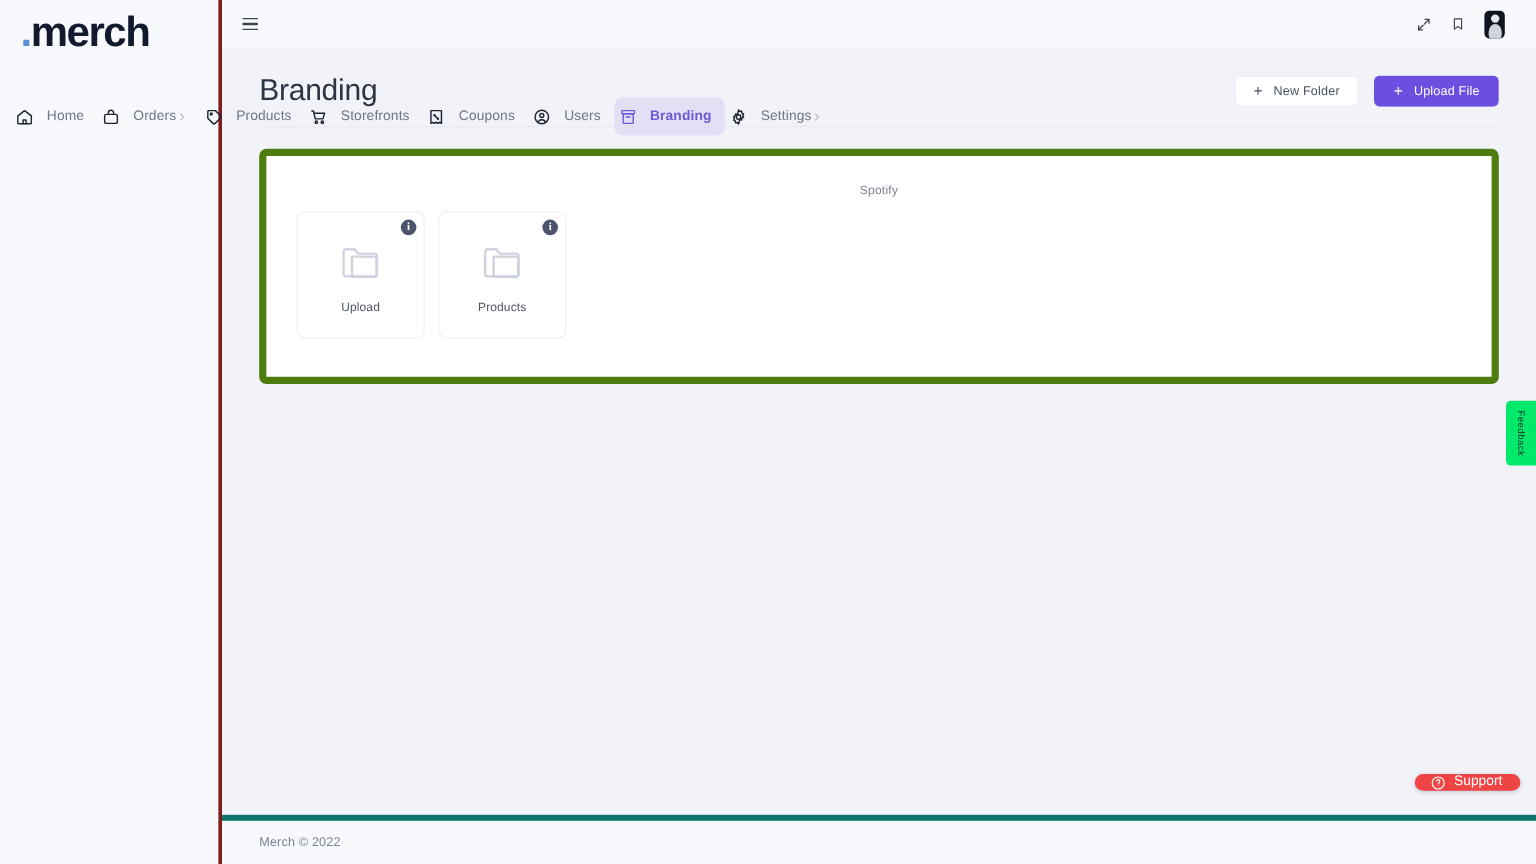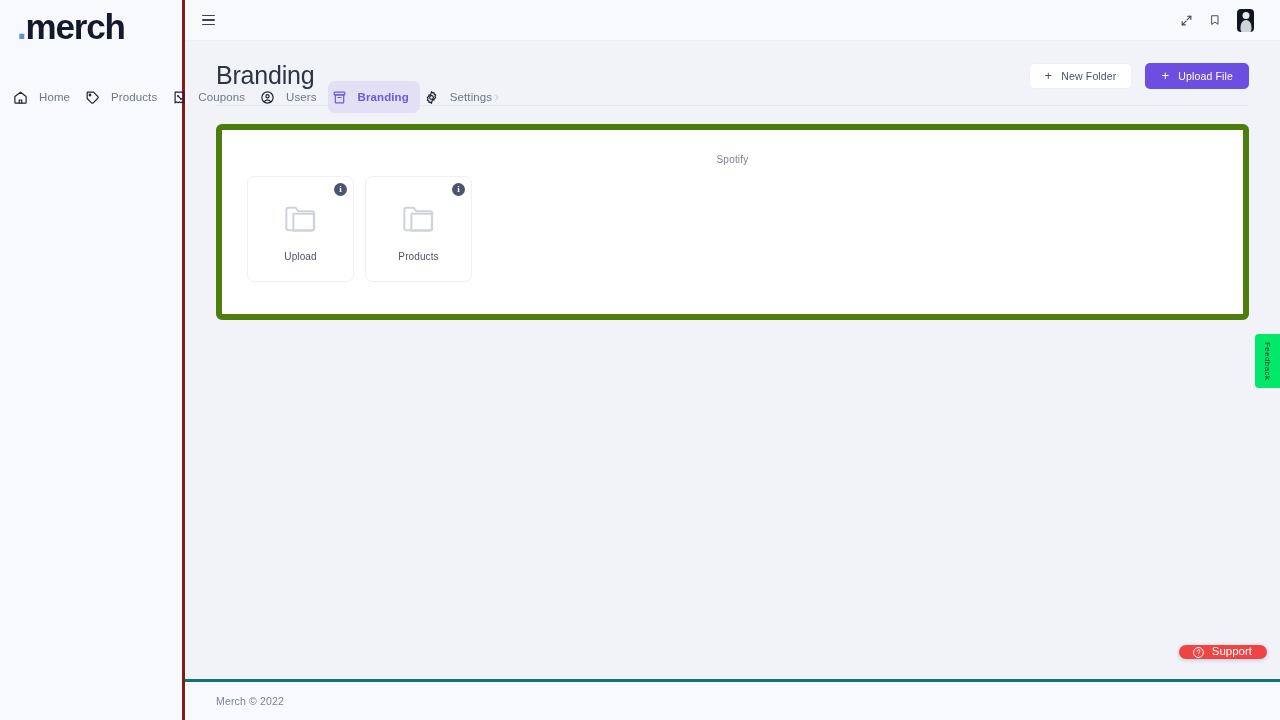--- a/index.html
+++ b/index.html
@@ -284,21 +284,21 @@
     font-family: "Liberation Serif", serif;
     cursor: pointer;
     line-height: 1;
   }
 
   
   .footer {
     margin-top: auto;
     height: 41px;
     flex: 0 0 41px;
-    border-top: 3px solid #0f766e;
+    border-top: 5px solid #0f766e;
     background: #f7f9fc;
     display: flex;
     align-items: center;
     padding: 0 31px;
   }
   .footer-text {
     font-size: 10.5px;
     color: #7b8394;
     letter-spacing: 0.15px;
   }
@@ -360,31 +360,55 @@
       <div class="nav-item">
         <span class="nav-ico">
           <svg width="15" height="15" viewBox="0 0 24 24" fill="none" stroke="currentColor" stroke-width="1.9" stroke-linecap="round" stroke-linejoin="round">
               <path d="M3 10.5 12 3.5l9 7V20a1 1 0 0 1-1 1H4a1 1 0 0 1-1-1z"></path>
               <path d="M10 21v-5h4v5"></path>
             </svg>
         </span>
         <span class="nav-label">Home</span>
       </div>
 
+      <div class="nav-item">
+        <span class="nav-ico">
+          <svg width="15" height="15" viewBox="0 0 24 24" fill="none" stroke="currentColor" stroke-width="1.9" stroke-linecap="round" stroke-linejoin="round">
+              <rect x="3.5" y="8.5" width="17" height="12" rx="2.5"></rect>
+              <path d="M8.5 8.5V6.5a3.5 3.5 0 0 1 7 0v2"></path>
+            </svg>
+        </span>
+        <span class="nav-label">Orders</span>
+        <span class="nav-chev">
+          <svg width="9" height="9" viewBox="0 0 24 24" fill="none" stroke="currentColor" stroke-width="2.6" stroke-linecap="round" stroke-linejoin="round">
+              <path d="M9 5l7 7-7 7"></path>
+            </svg>
+        </span>
+      </div>
 
       <div class="nav-item">
         <span class="nav-ico">
           <svg width="15" height="15" viewBox="0 0 24 24" fill="none" stroke="currentColor" stroke-width="1.9" stroke-linecap="round" stroke-linejoin="round">
               <path d="M20.5 13.2 13.2 20.5a2 2 0 0 1-2.8 0L3.5 13.6V4.5a1 1 0 0 1 1-1h9.1l6.9 6.9a2 2 0 0 1 0 2.8z"></path>
               <circle cx="8" cy="8" r="1.3"></circle>
             </svg>
         </span>
         <span class="nav-label">Products</span>
       </div>
 
+      <div class="nav-item">
+        <span class="nav-ico">
+          <svg width="15" height="15" viewBox="0 0 24 24" fill="none" stroke="currentColor" stroke-width="1.9" stroke-linecap="round" stroke-linejoin="round">
+              <path d="M3 4h2.2l2.3 10.5h10.2L20 7H6"></path>
+              <circle cx="9" cy="19" r="1.6"></circle>
+              <circle cx="17" cy="19" r="1.6"></circle>
+            </svg>
+        </span>
+        <span class="nav-label">Storefronts</span>
+      </div>
 
       <div class="nav-item">
         <span class="nav-ico">
           <svg width="15" height="15" viewBox="0 0 24 24" fill="none" stroke="currentColor" stroke-width="1.9" stroke-linecap="round" stroke-linejoin="round">
               <path d="M5 3.5h14v17l-2.3-1.6-2.3 1.6-2.4-1.6-2.3 1.6L7.4 19 5 20.5z"></path>
               <path d="M9.5 9.5 14.5 14.5"></path>
               <circle cx="9.6" cy="9.6" r="0.6"></circle>
               <circle cx="14.4" cy="14.4" r="0.6"></circle>
             </svg>
         </span>

